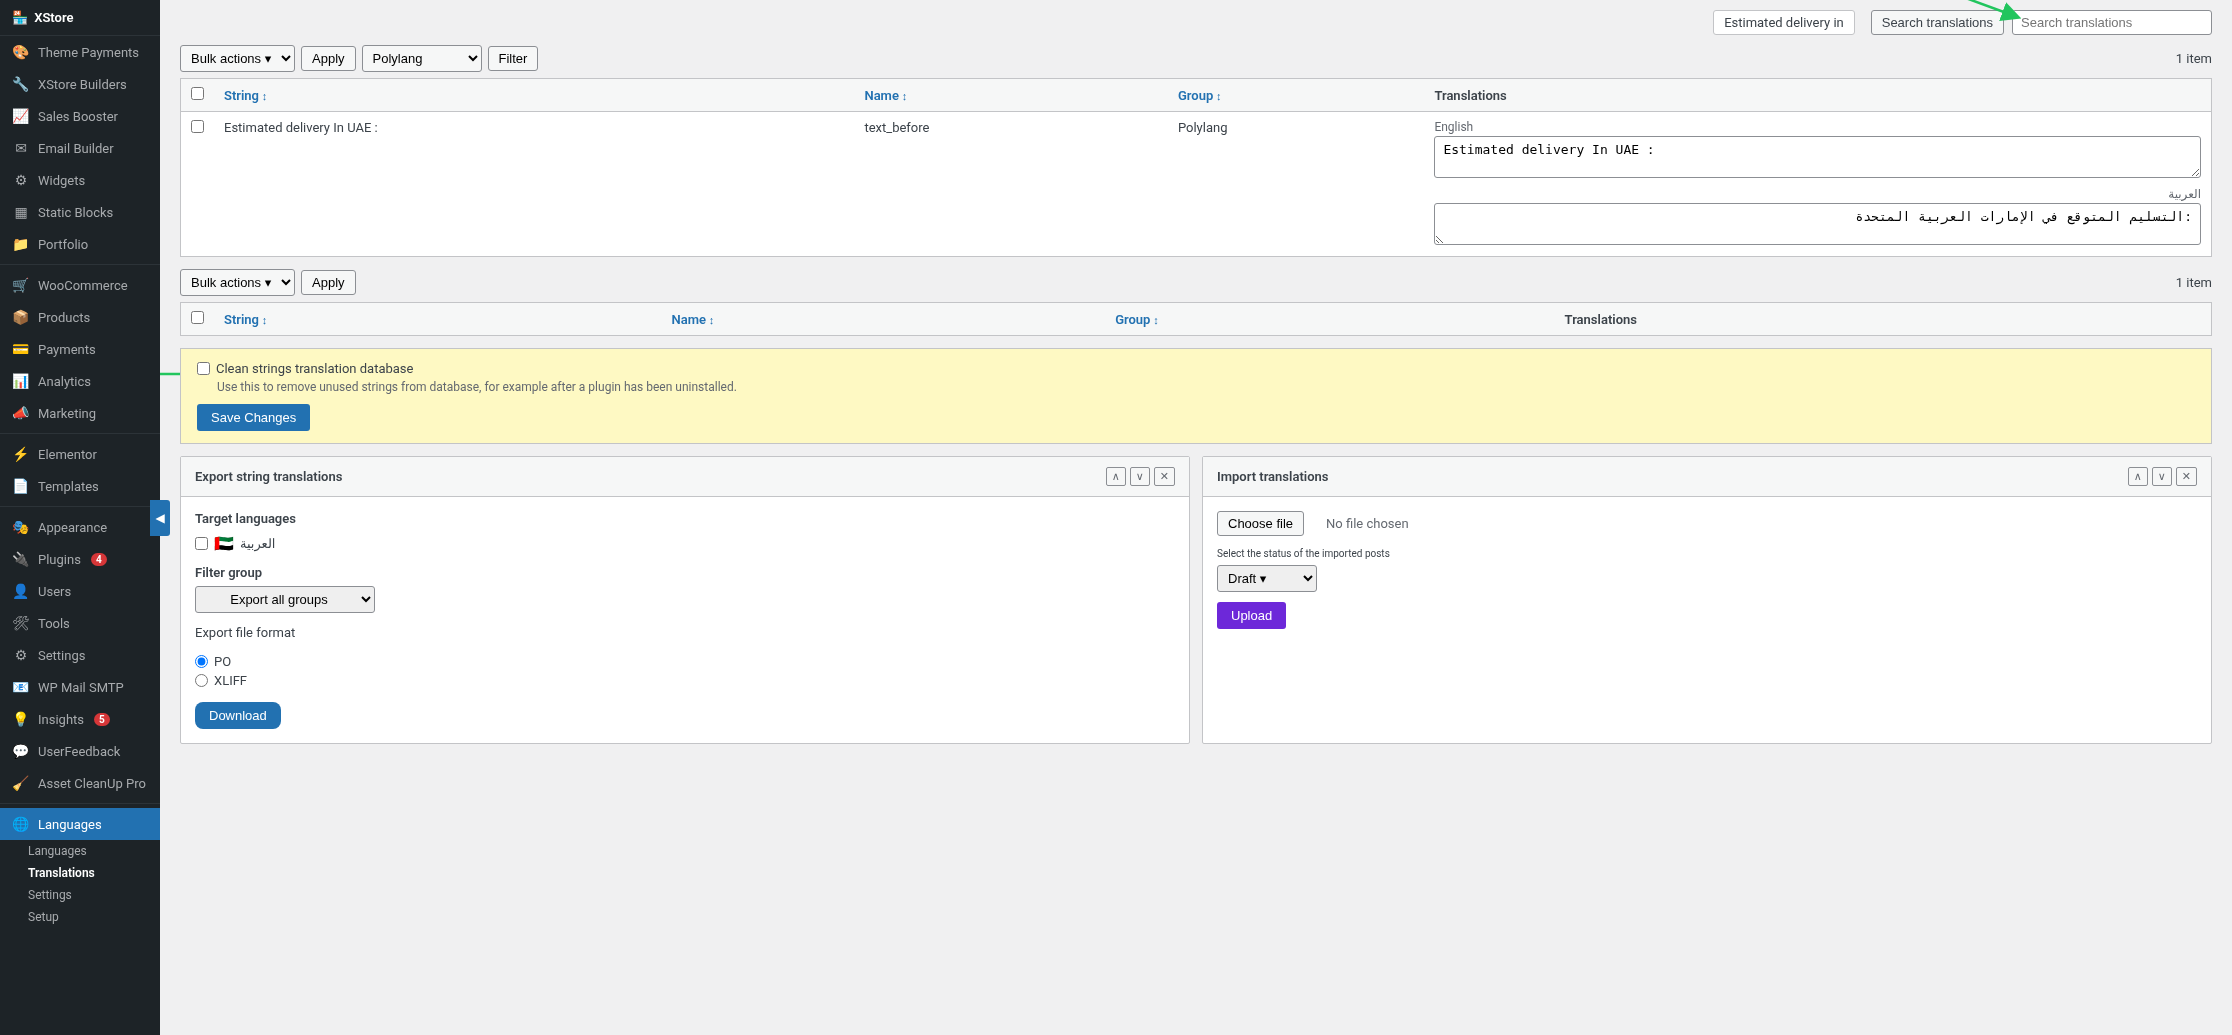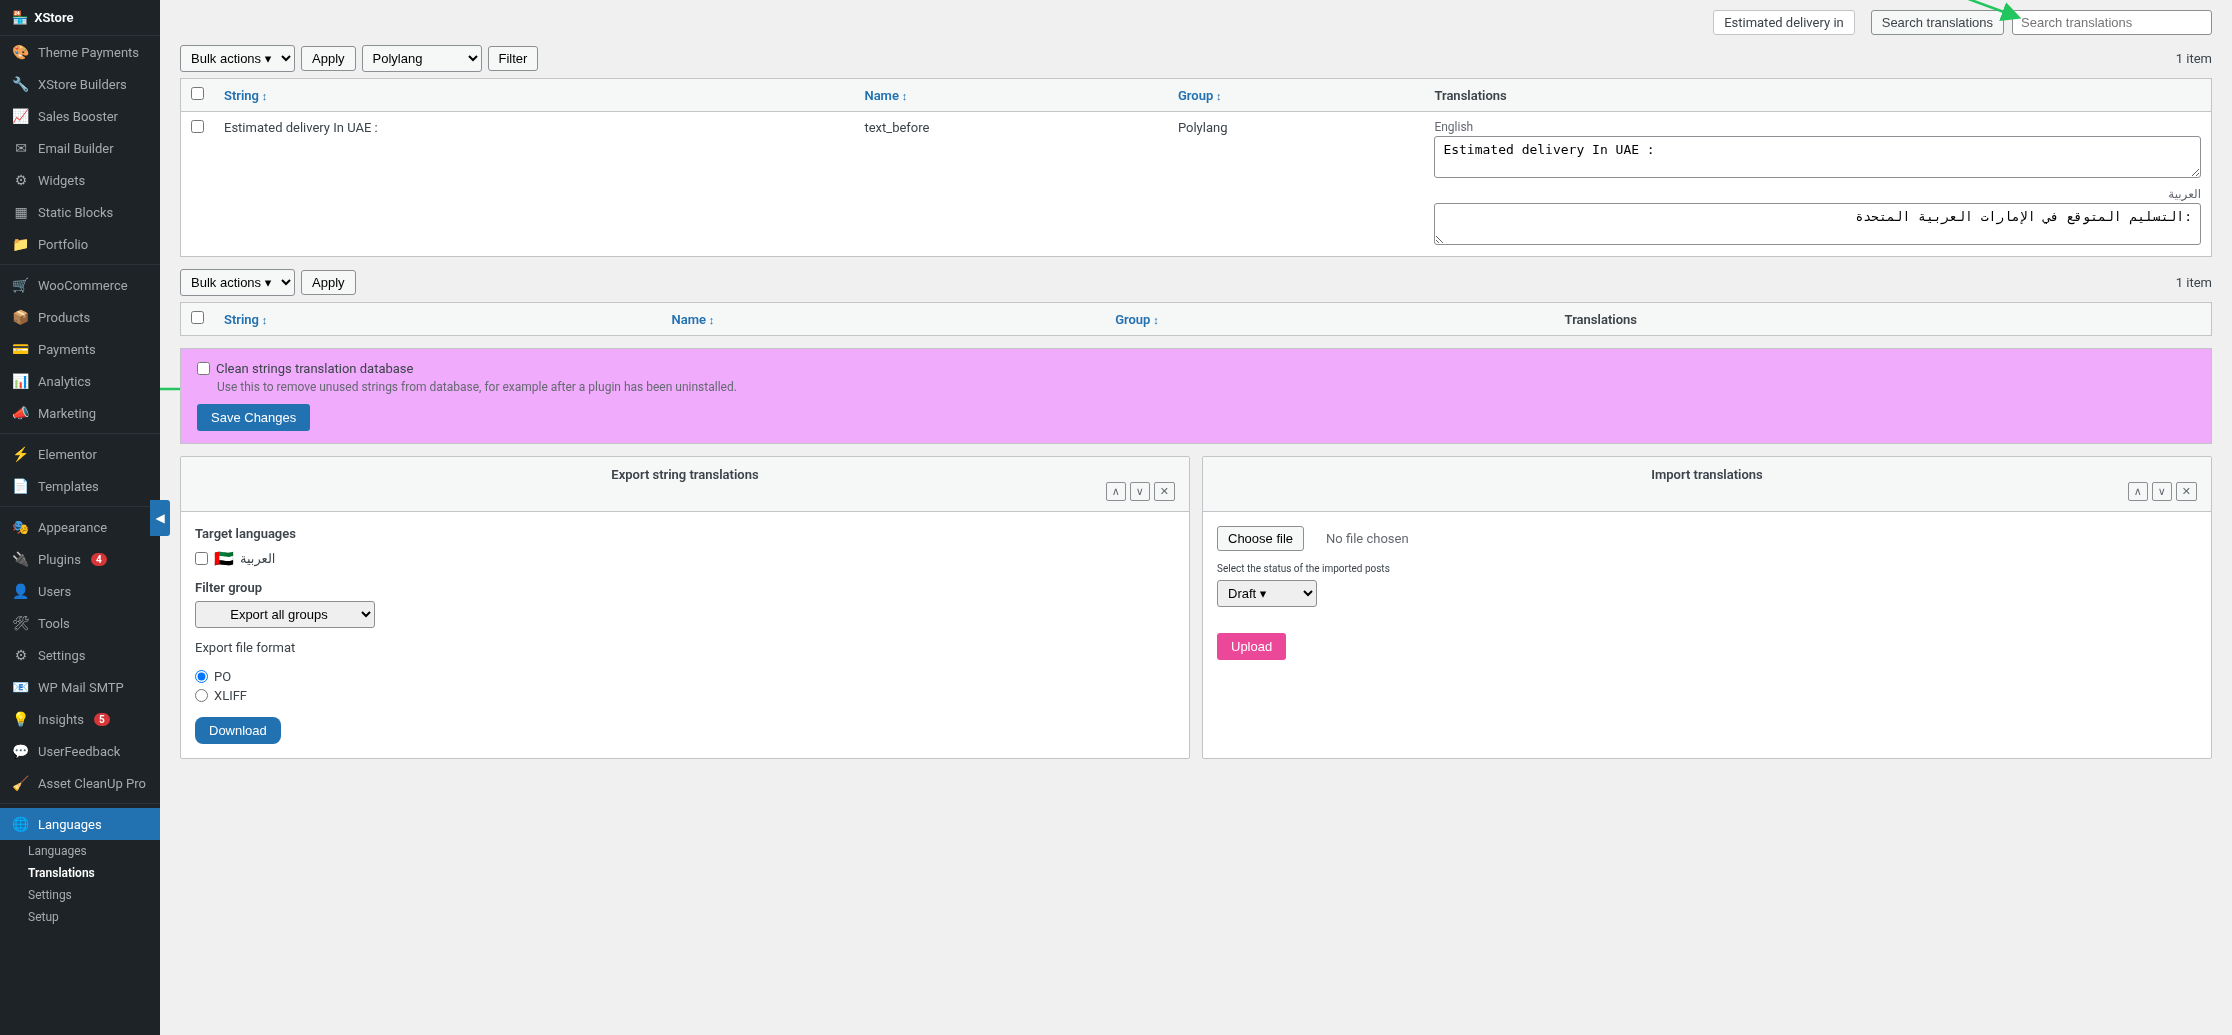--- a/index.html
+++ b/index.html
@@ -169,21 +169,21 @@
       font-size: 13px;
       resize: vertical;
       min-height: 32px;
     }
 
     
     .section-gap { height: 12px; }
 
     
     .clean-strings-section {
-      background: #f0abfc;
+      background: #fef9c3;
       border: 1px solid #c3c4c7;
       padding: 12px 16px;
       margin-bottom: 12px;
     }
     .clean-label { display: flex; align-items: center; gap: 6px; font-size: 13px; }
     .clean-desc { font-size: 12px; color: #646970; margin-top: 4px; margin-left: 20px; }
     .save-changes-btn {
       background: #2271b1;
       color: #fff;
       border: none;
@@ -207,21 +207,20 @@
       border-radius: 2px;
     }
     .panel-header {
       display: flex;
       align-items: center;
       padding: 10px 14px;
       border-bottom: 1px solid #c3c4c7;
       background: #f6f7f7;
       font-size: 13px;
       font-weight: 600;
-      flex-direction: column;
     }
     .panel-header-controls {
       margin-left: auto;
       display: flex;
       gap: 4px;
     }
     .panel-ctrl-btn {
       background: none;
       border: 1px solid #8c8f94;
       border-radius: 2px;
@@ -268,28 +267,28 @@
     .no-file-text { font-size: 13px; color: #646970; margin-left: 6px; }
     .import-status-label { font-size: 10px; margin: 12px 0 6px; }
     .draft-select {
       border: 1px solid #8c8f94;
       border-radius: 3px;
       padding: 4px 6px;
       font-size: 13px;
       min-width: 100px;
     }
     .upload-btn {
-      background: #ec4899;
+      background: #6d28d9;
       color: #fff;
       border: none;
       border-radius: 3px;
       padding: 6px 14px;
       font-size: 13px;
       cursor: pointer;
-      margin-top: 26px;
+      margin-top: 10px;
     }
 
     
     .sidebar-wrapper {
       position: relative;
       width: 160px;
     }
     .sidebar-collapse-btn {
       position: absolute;
       right: -10px;

